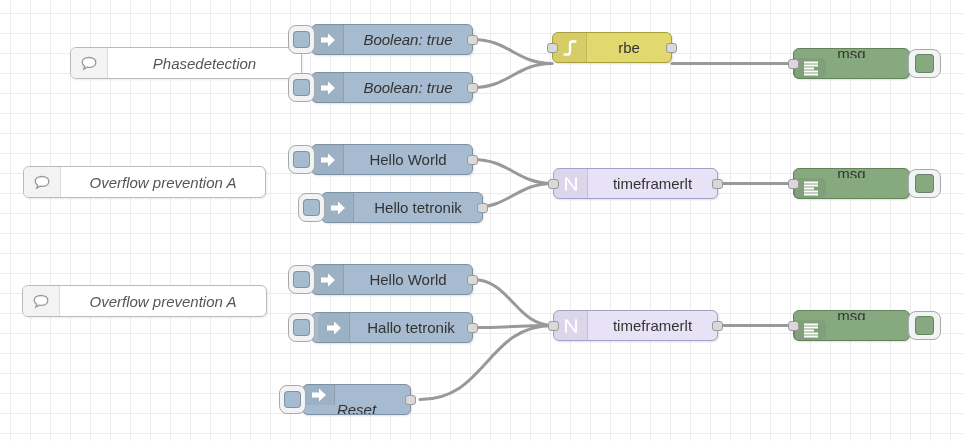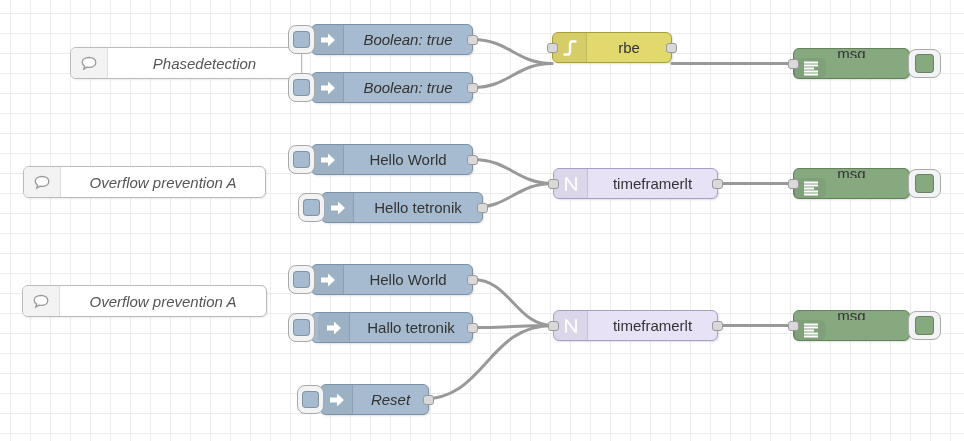--- a/index.html
+++ b/index.html
@@ -196,21 +196,21 @@
       </div>
     <div class="iconbox left">
       <svg width="20" height="20" viewBox="0 0 20 20">
           <path d="M3 7.5 h7 V3.5 l7 6.5 -7 6.5 V12.5 h-7 z" fill="#fff"></path>
         </svg>
     </div>
     <div class="label">Hallo tetronik</div>
     <div class="port out"></div>
   </div>
 
-  <div class="node inject italic" style="left: 320px; top: 384px; width: 109px; background-color: rgb(166, 187, 207);">
+  <div class="node inject italic" style="left: 302px; top: 384px; width: 109px; background-color: rgb(166, 187, 207); flex-direction: column;">
     <div class="inject-btn">
         <div class="inner" style="background-color: rgb(166, 187, 207);"></div>
       </div>
     <div class="iconbox left">
       <svg width="20" height="20" viewBox="0 0 20 20">
           <path d="M3 7.5 h7 V3.5 l7 6.5 -7 6.5 V12.5 h-7 z" fill="#fff"></path>
         </svg>
     </div>
     <div class="label">Reset</div>
     <div class="port out"></div>

